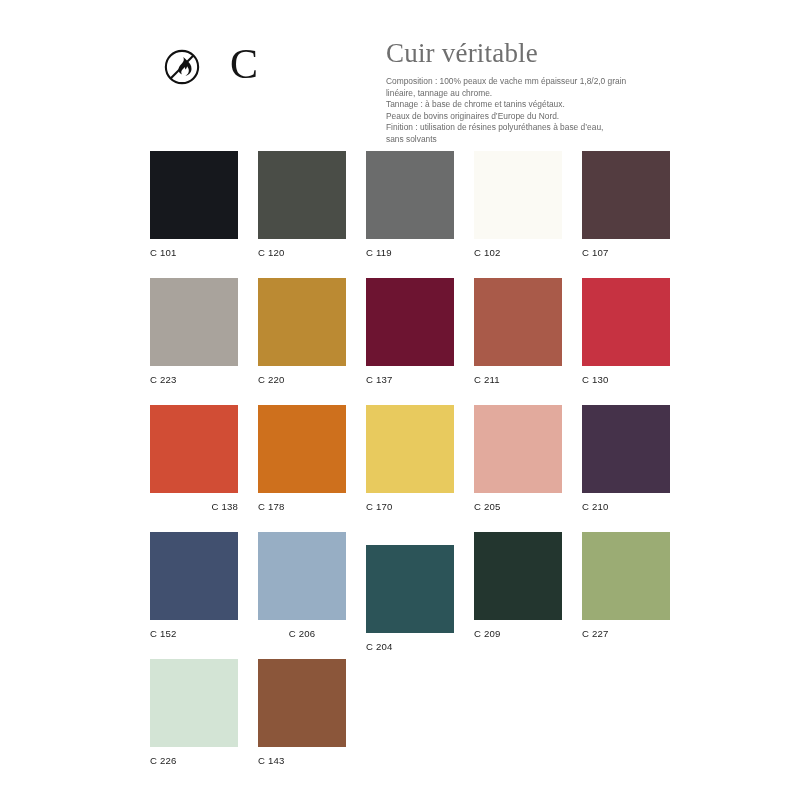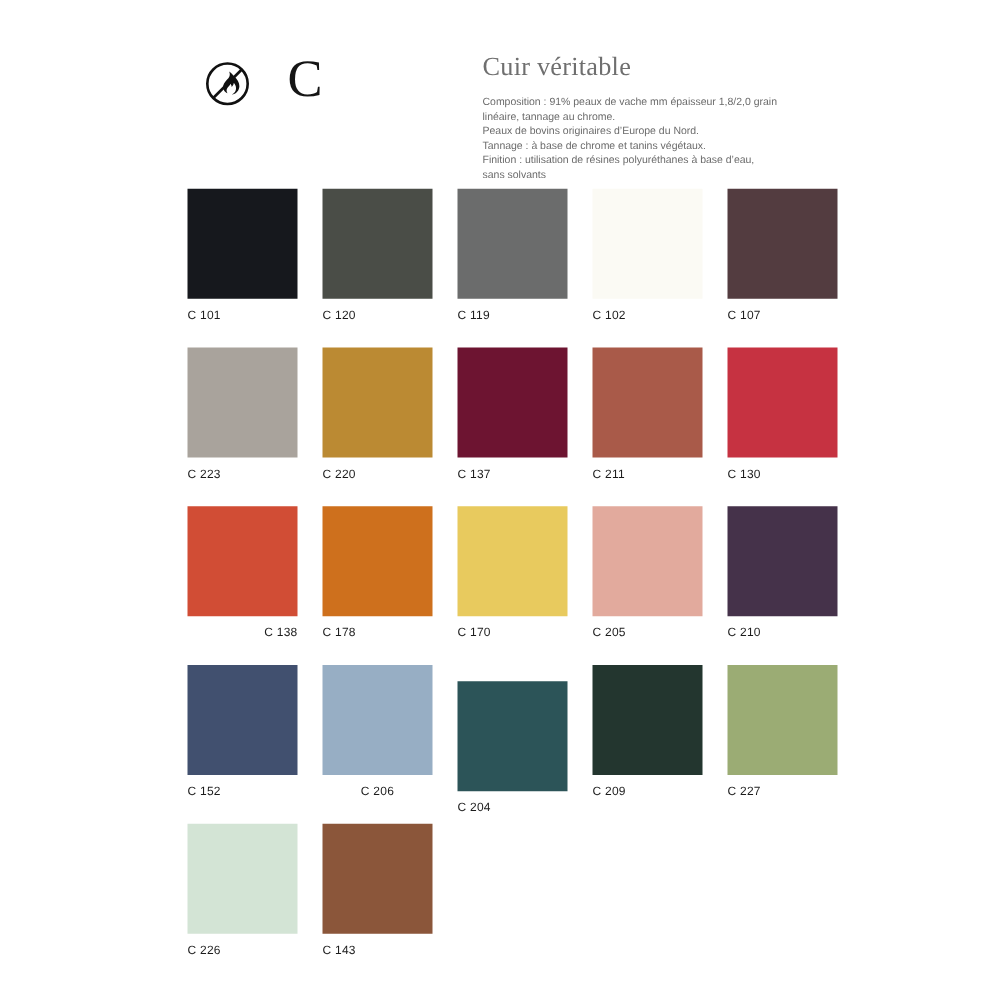--- a/index.html
+++ b/index.html
@@ -53,21 +53,21 @@
   }
 
   .spec {
     position: absolute;
     left: 386px;
     top: 40px;
     width: 300px;
   }
   .spec-title {
     font-family: "Liberation Serif", serif;
-    font-size: 21px;
+    font-size: 27px;
     line-height: 27px;
     color: #6f6f6f;
     margin: 0 0 9px 0;
     font-weight: normal;
     letter-spacing: 0.2px;
   }
   .spec-body {
     font-size: 8.4px;
     line-height: 11.6px;
     color: #6b6b6b;
@@ -119,24 +119,24 @@
         <path d="M21.4 9.6c1.2 3.0 .2 4.6-1.1 6.2-1.5 1.8-3.4 3.3-3.9 5.9-.5 2.7 1.0 5.4 3.6 6.3 -1.0-1.6-1.0-3.1-.1-4.5 .8-1.2 2.1-2.1 2.6-3.6 .7 .9 1.0 1.8 1.0 2.8 1.1-1.0 1.7-2.2 1.8-3.6 1.6 1.9 2.3 4.0 1.7 6.2-.5 1.8-1.8 3.1-3.4 3.8 3.6-.5 6.3-3.5 6.4-7.1 .1-3.4-1.9-5.8-4.0-8.0-1.6-1.7-3.1-3.3-4.6-4.4z" fill="#111111"></path>
         <line x1="8.0" y1="32.0" x2="32.0" y2="8.0" stroke="#111111" stroke-width="2.2"></line>
       </svg>
     </span>
 
     <div class="family-letter">C</div>
 
     <div class="spec">
       <h1 class="spec-title">Cuir véritable</h1>
       <div class="spec-body">
-        <p>Composition : 91% peaux de vache mm épaisseur 1,8/2,0 grain</p>
+        <p>Composition : 100% peaux de vache mm épaisseur 1,8/2,0 grain</p>
         <p>linéaire, tannage au chrome.</p>
+        <p>Tannage : à base de chrome et tanins végétaux.</p>
         <p>Peaux de bovins originaires d’Europe du Nord.</p>
-        <p>Tannage : à base de chrome et tanins végétaux.</p>
         <p>Finition : utilisation de résines polyuréthanes à base d’eau,</p>
         <p>sans solvants</p>
       </div>
     </div>
   </div>
 
   <div class="grid" id="swatch-grid">
       <div class="row">
         <div class="cell" style="left: 0px;">
           <span class="chip" style="background: rgb(22, 24, 29);"></span>

